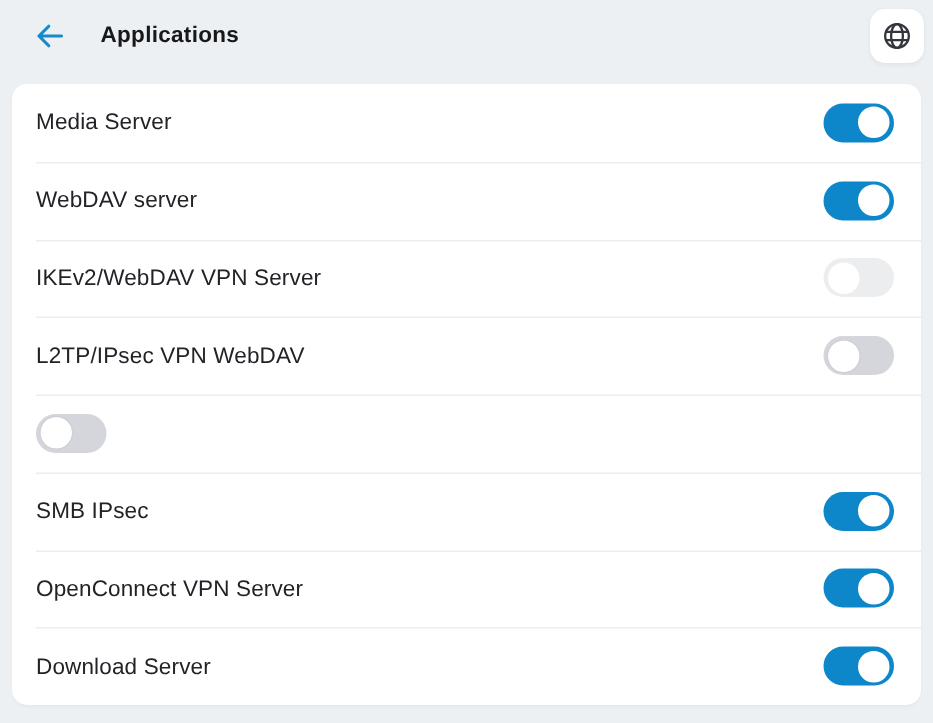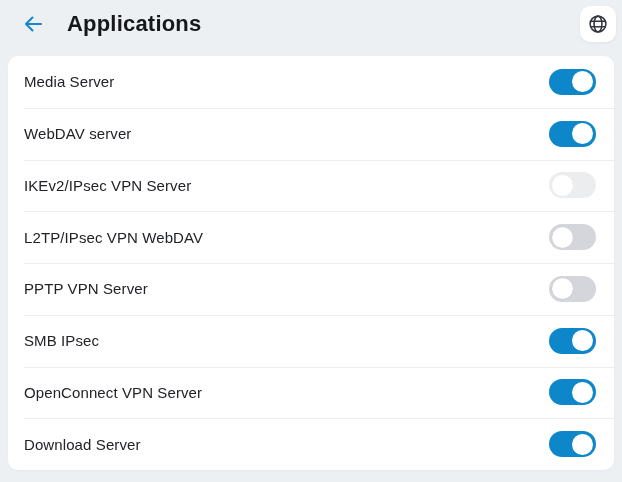--- a/index.html
+++ b/index.html
@@ -17,21 +17,21 @@
     padding: 0 6px 0 20px;
   }
   .back-btn {
     width: 26px; height: 26px;
     display: flex; align-items: center; justify-content: center;
     cursor: pointer;
     flex: 0 0 auto;
   }
   .page-title {
     margin-left: 21px;
-    font-size: 22px;
+    font-size: 15px;
     font-weight: 700;
     letter-spacing: 0.2px;
     color: #17181a;
   }
   .globe-btn {
     margin-left: auto;
     width: 36px; height: 36px;
     background: #ffffff;
     border-radius: 10px;
     display: flex; align-items: center; justify-content: center;
@@ -122,33 +122,32 @@
         <div class="knob"></div>
       </div>
   </div>
   <div class="row">
     <span class="row-label">WebDAV server</span>
     <div class="toggle state-on">
         <div class="knob"></div>
       </div>
   </div>
   <div class="row">
-    <span class="row-label">IKEv2/IPsec VPN Server</span>
+    <span class="row-label">IKEv2/WebDAV VPN Server</span>
     <div class="toggle state-off-faded">
         <div class="knob"></div>
       </div>
   </div>
   <div class="row">
     <span class="row-label">L2TP/IPsec VPN WebDAV</span>
     <div class="toggle state-off">
         <div class="knob"></div>
       </div>
   </div>
   <div class="row">
-    <span class="row-label">PPTP VPN Server</span>
     <div class="toggle state-off">
         <div class="knob"></div>
       </div>
   </div>
   <div class="row">
     <span class="row-label">SMB IPsec</span>
     <div class="toggle state-on">
         <div class="knob"></div>
       </div>
   </div>

